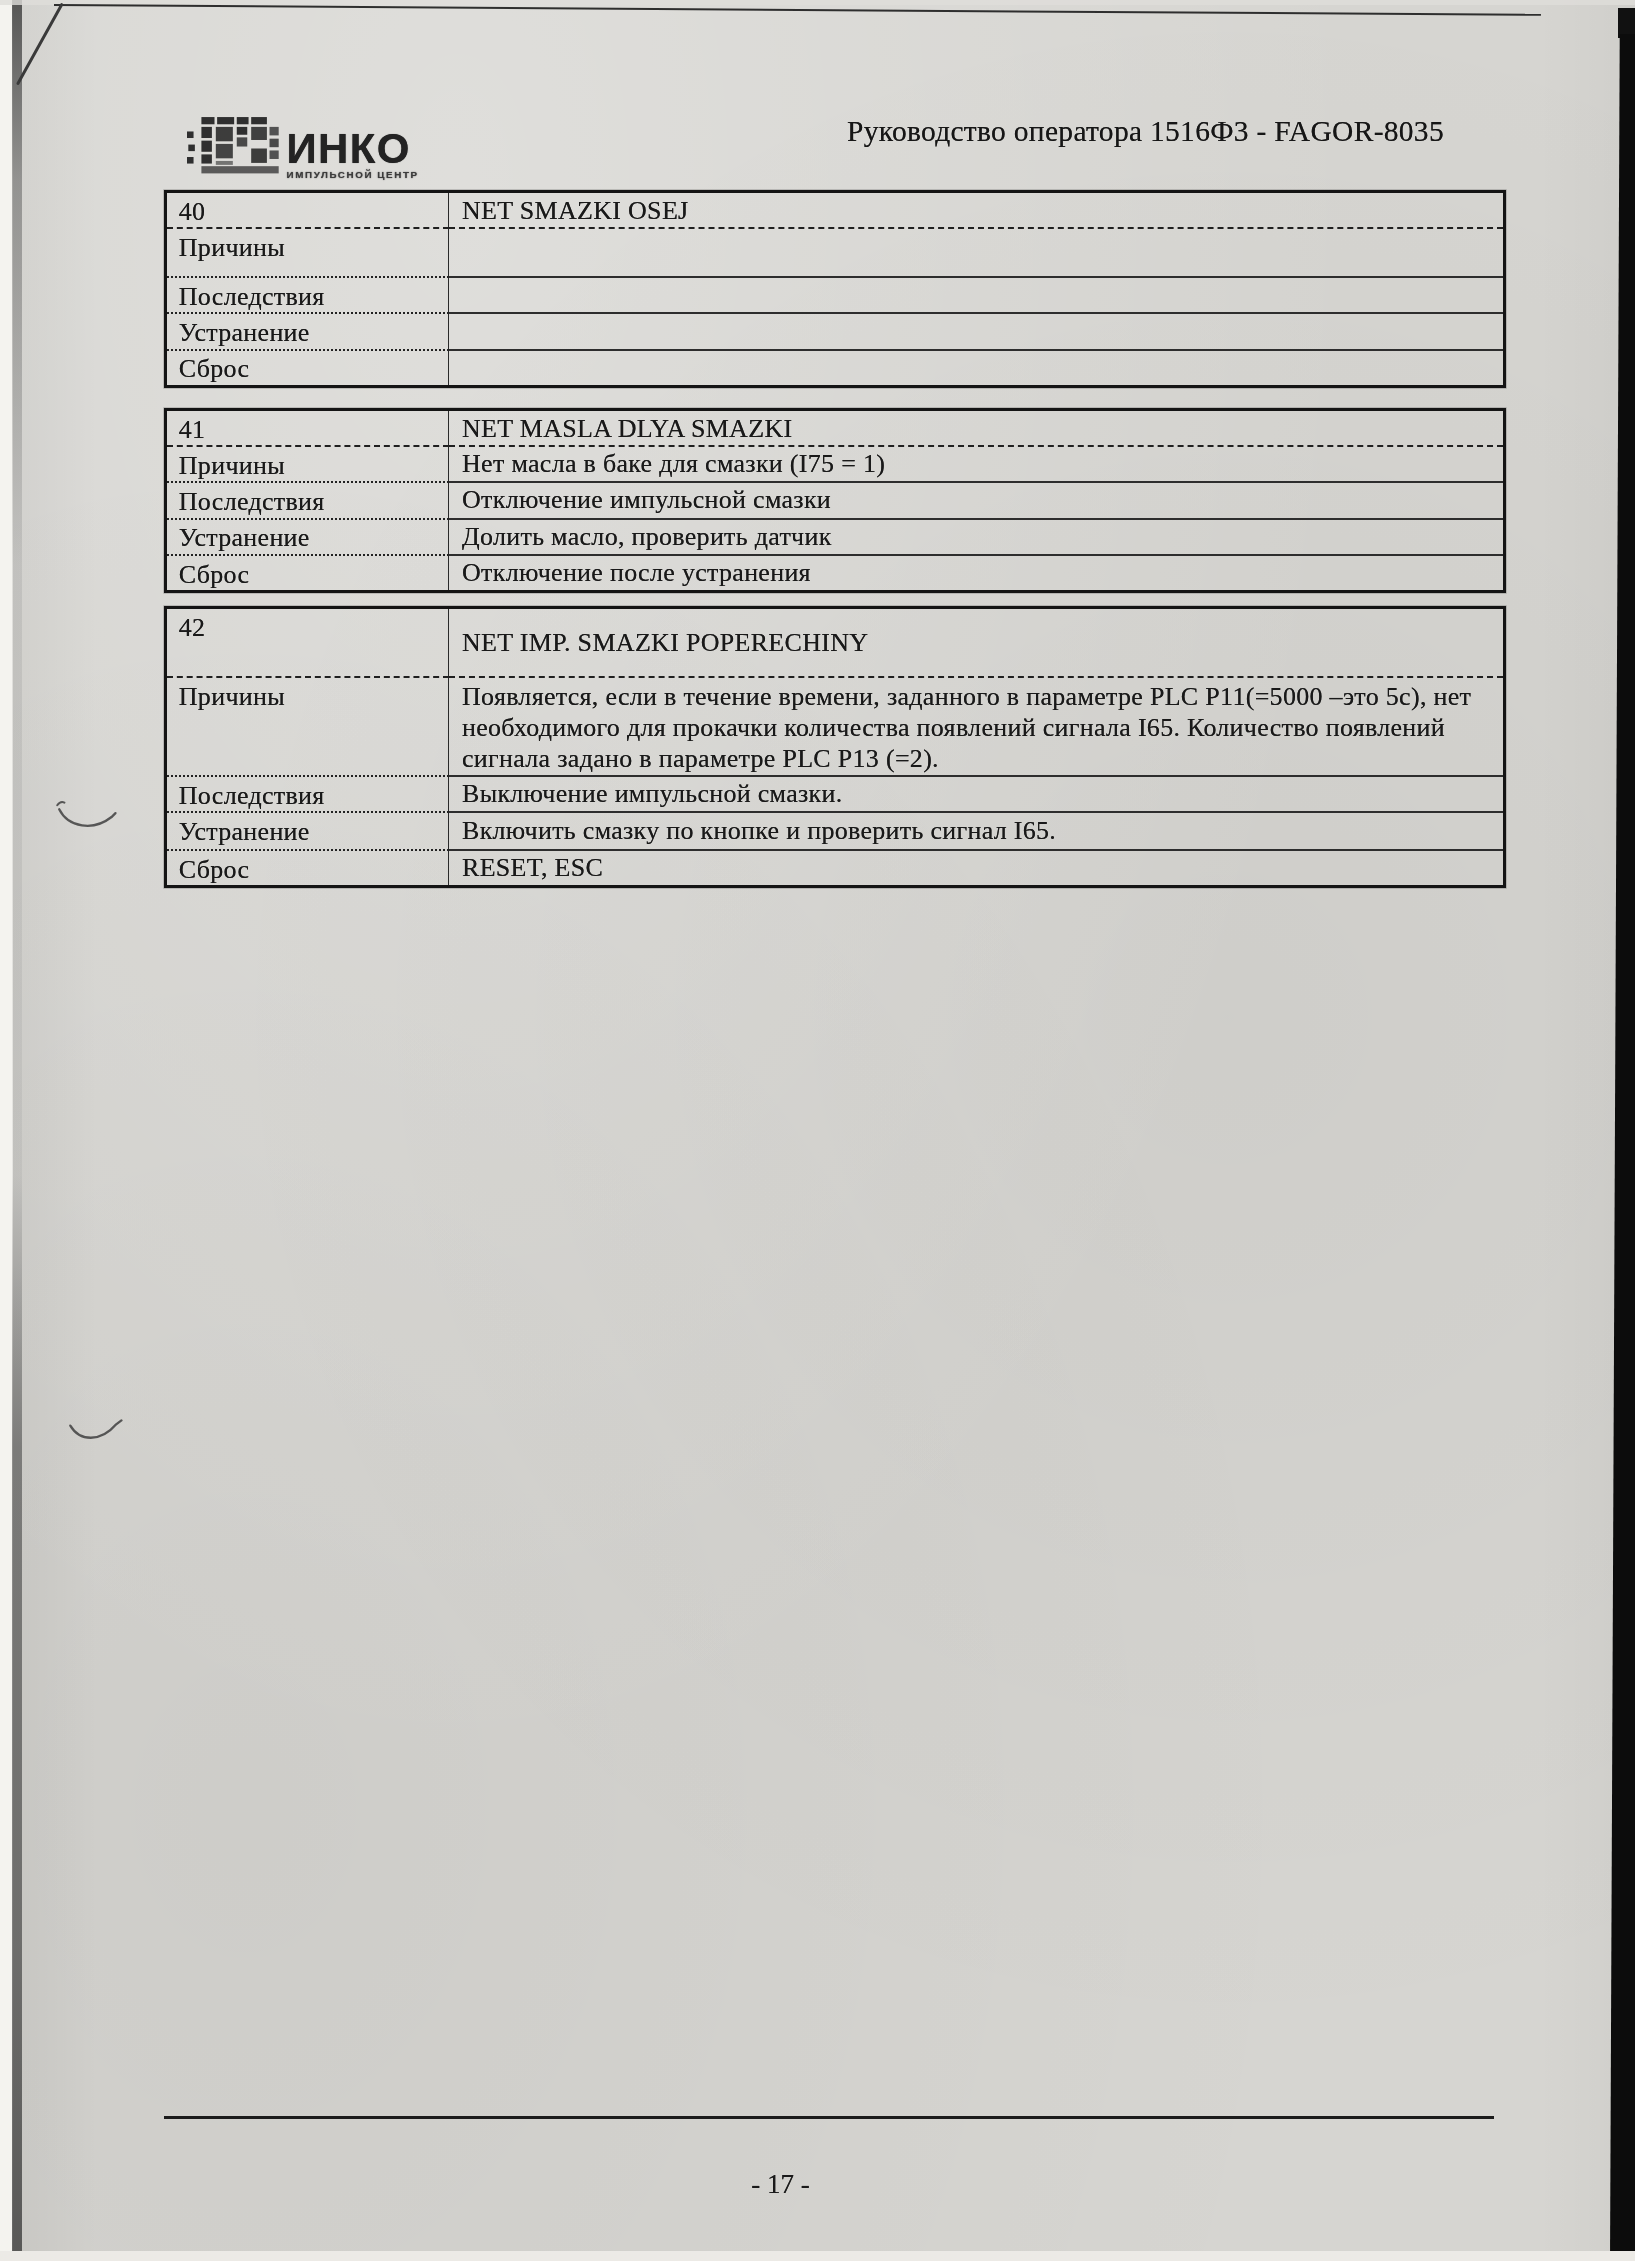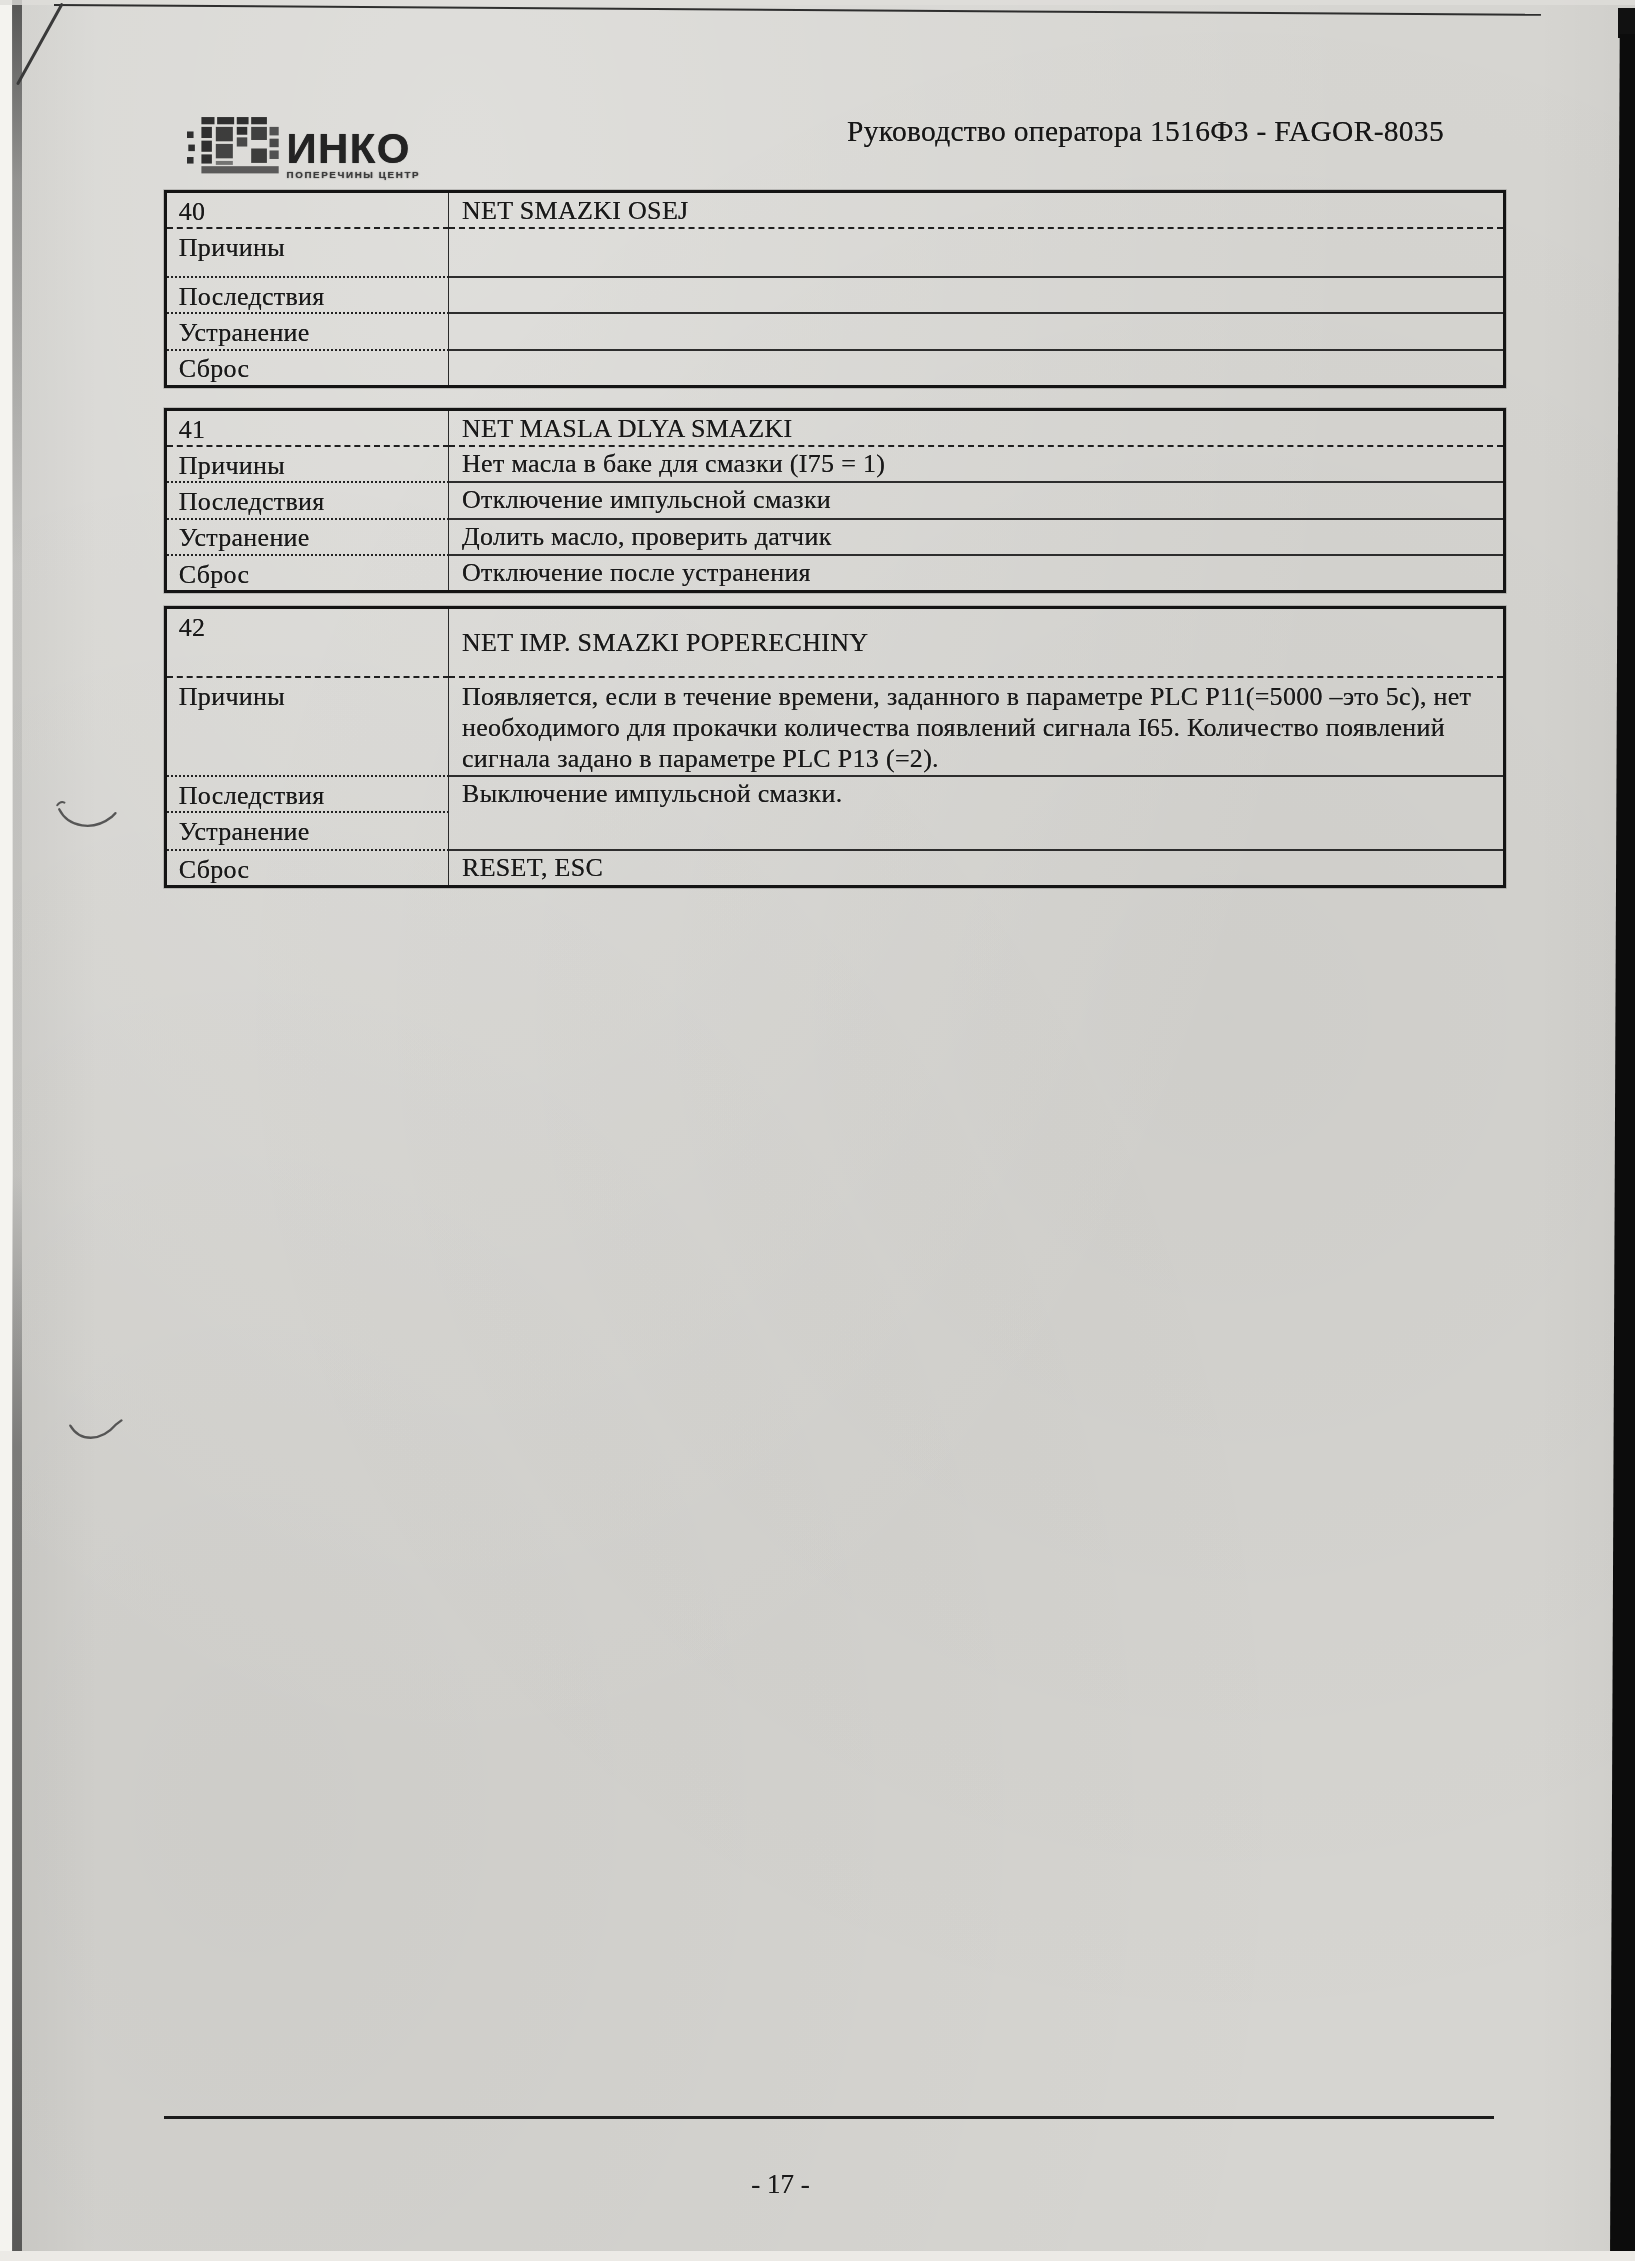--- a/index.html
+++ b/index.html
@@ -115,21 +115,21 @@
         <rect x="98" y="48" width="24" height="22" opacity=".92"></rect>
         <rect x="126" y="15" width="14" height="13" opacity=".8"></rect>
         <rect x="126" y="33" width="14" height="13" opacity=".85"></rect>
         <rect x="126" y="51" width="14" height="13" opacity=".8"></rect>
         <rect x="22" y="75" width="118" height="11" opacity=".75"></rect>
         <rect x="44" y="67" width="26" height="6" opacity=".6"></rect>
       </g>
     </svg>
     <div class="logo-textcol">
       <div class="logo-name">ИНКО</div>
-      <div class="logo-sub">ПОПЕРЕЧИНЫ ЦЕНТР</div>
+      <div class="logo-sub">ИМПУЛЬСНОЙ ЦЕНТР</div>
     </div>
   </div>
 
   <div class="doc-title">Руководство оператора 1516Ф3 - FAGOR-8035</div>
 
   <div class="etable" id="t40">
     <div class="erow r0">
       <div class="cell lbl">
           <div>40</div>
         </div>
@@ -224,20 +224,21 @@
     <div class="erow r2">
       <div class="cell lbl">
           <div>Последствия</div>
         </div>
       <div class="cell val">Выключение импульсной смазки.</div>
     </div>
     <div class="erow r3">
       <div class="cell lbl">
           <div>Устранение</div>
         </div>
+      <div class="cell val">Включить смазку по кнопке и проверить сигнал I65.</div>
     </div>
     <div class="erow r4">
       <div class="cell lbl">
           <div>Сброс</div>
         </div>
       <div class="cell val">RESET, ESC</div>
     </div>
   </div>
 
   <div class="footer-rule"></div>

